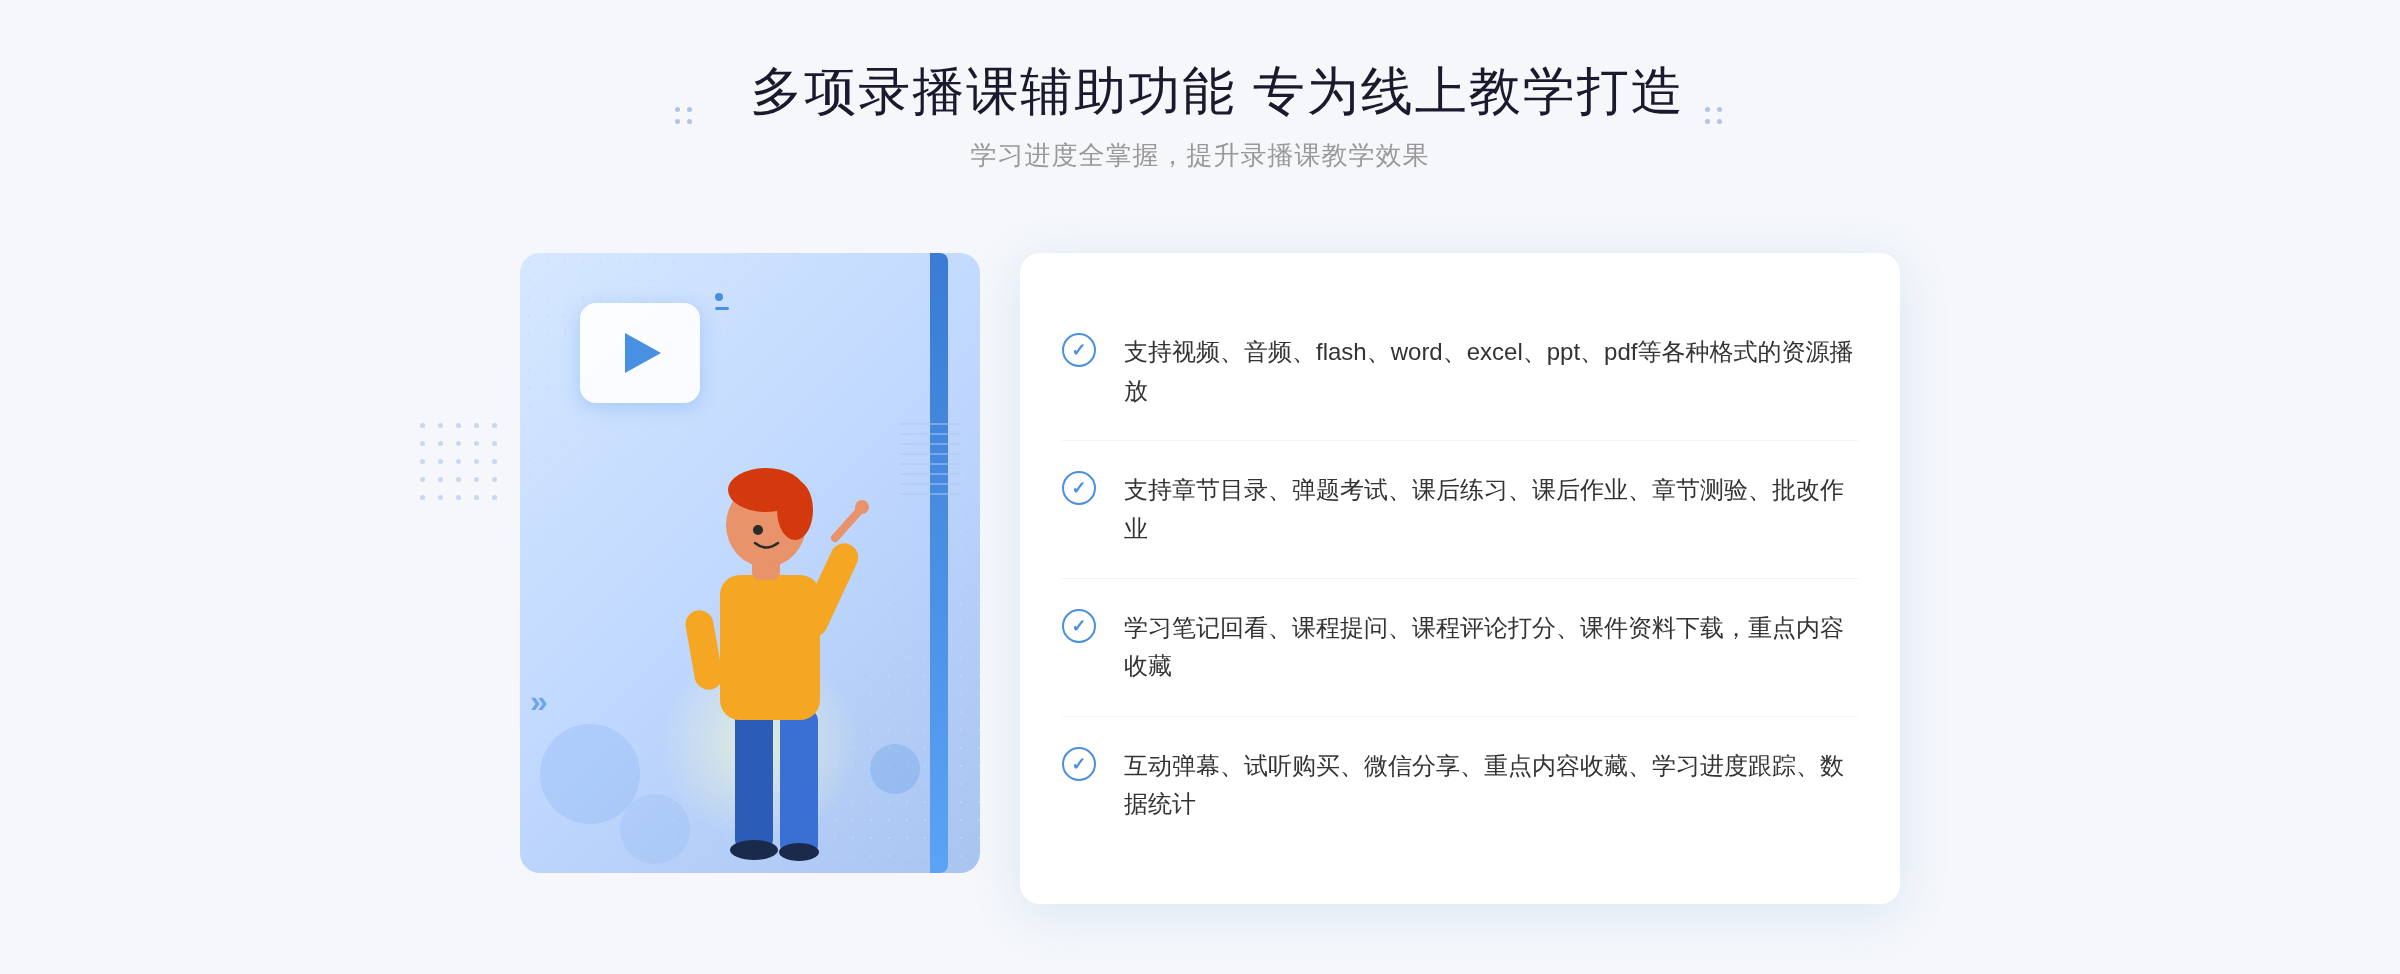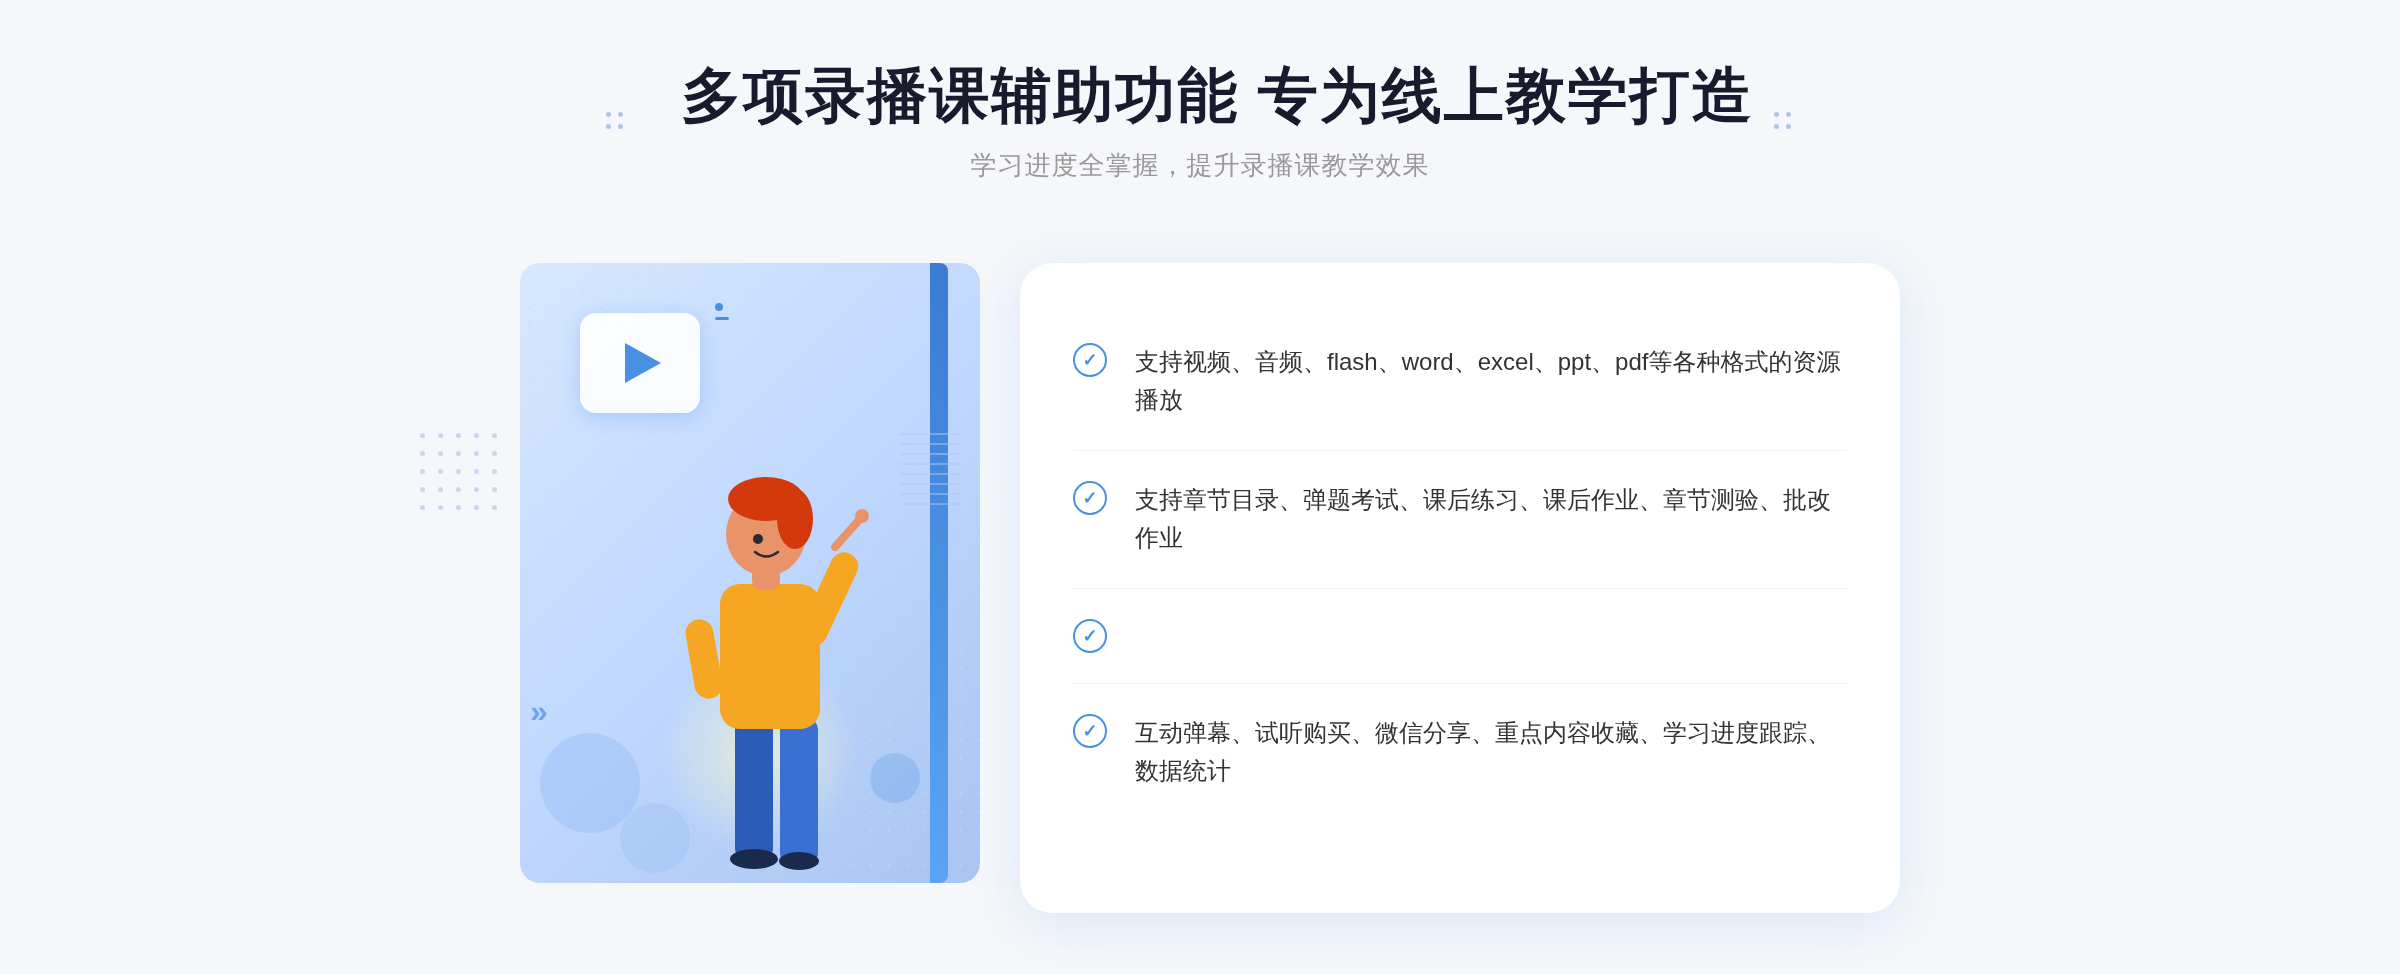--- a/index.html
+++ b/index.html
@@ -45,22 +45,22 @@
 
     .header-dots-left .dot,
     .header-dots-right .dot {
       width: 5px;
       height: 5px;
       background: #b0c4e8;
       border-radius: 50%;
     }
 
     .main-title {
-      font-size: 60px;
-      font-weight: 700;
+      font-size: 52px;
+      font-weight: 400;
       color: #1a1a2e;
       letter-spacing: 2px;
       line-height: 1.2;
       margin-left: 35px;
     }
 
     .sub-title {
       font-size: 26px;
       color: #999;
       margin-top: 16px;
@@ -185,22 +185,22 @@
       position: absolute;
       bottom: 0px;
       left: 140px;
       z-index: 8;
     }
 
     
     .content-panel {
       flex: 1;
       background: white;
-      border-radius: 32px;
-      padding: 50px 53px;
+      border-radius: 20px;
+      padding: 50px 42px;
       box-shadow: 0 10px 50px rgba(74,144,226,0.15);
       margin-left: 0px;
       min-height: 620px;
       margin-top: 30px;
     }
 
     .feature-item {
       display: flex;
       align-items: flex-start;
       padding: 30px 0;
@@ -398,20 +398,21 @@
         <span class="feature-text">支持视频、音频、flash、word、excel、ppt、pdf等各种格式的资源播放</span>
       </div>
 
       <div class="feature-item">
         <div class="check-circle"></div>
         <span class="feature-text">支持章节目录、弹题考试、课后练习、课后作业、章节测验、批改作业</span>
       </div>
 
       <div class="feature-item">
         <div class="check-circle"></div>
+        <span class="feature-text">学习笔记回看、课程提问、课程评论打分、课件资料下载，重点内容收藏</span>
       </div>
 
       <div class="feature-item">
         <div class="check-circle"></div>
         <span class="feature-text">互动弹幕、试听购买、微信分享、重点内容收藏、学习进度跟踪、数据统计</span>
       </div>
 
     </div>
   </div>
 

